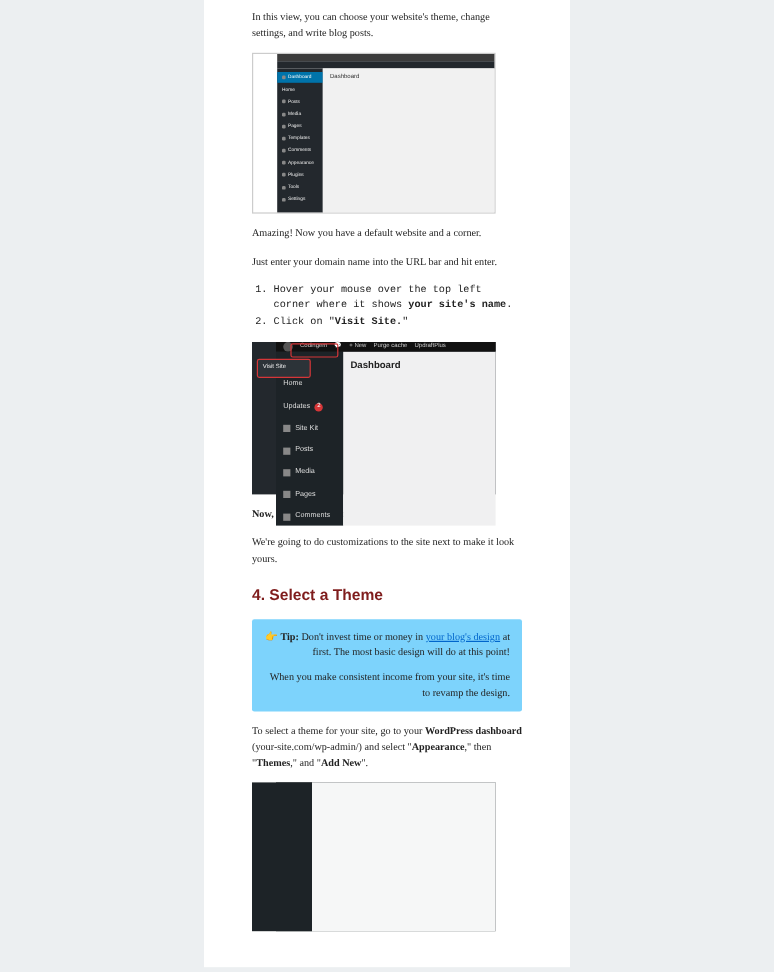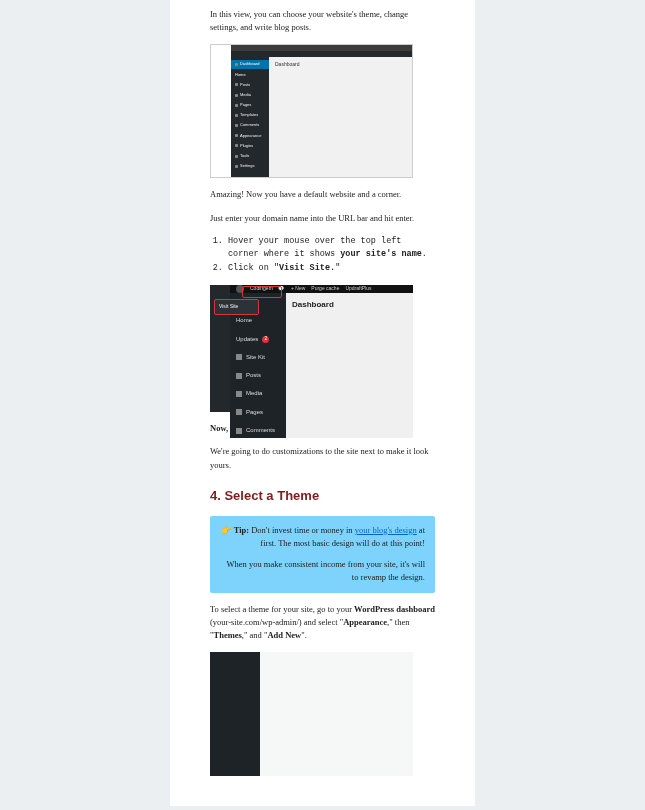--- a/index.html
+++ b/index.html
@@ -243,21 +243,21 @@
     <p><strong>Now, you can start writing blog posts for your site.</strong></p>
     <p>We're going to do customizations to the site next to make it look yours.</p>
 
     <h2 class="h2">4. Select a Theme</h2>
 
     <div class="tipbox">
       <p>
         <span>👉</span>
         <strong>Tip:</strong><span> Don't invest time or money in </span><a href="#">your blog's design</a><span> at first. The most basic design will do at this point!</span>
       </p>
-      <p>When you make consistent income from your site, it's will to revamp the design.</p>
+      <p>When you make consistent income from your site, it's time to revamp the design.</p>
     </div>
 
     <p>
       <span>To select a theme for your site, go to your </span><strong>WordPress dashboard</strong><span> (your-site.com/wp-admin/) and select "</span><strong>Appearance</strong><span>," then "</span><strong>Themes</strong><span>," and "</span><strong>Add New</strong><span>".</span>
     </p>
 
     <div class="shot shot3">
       <div class="sidebar">
         
         

